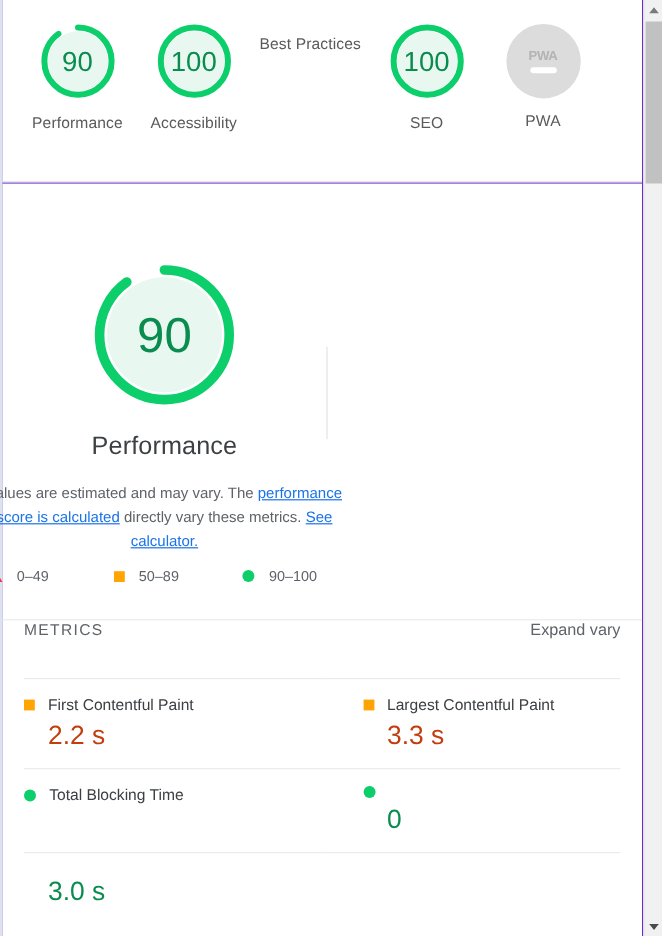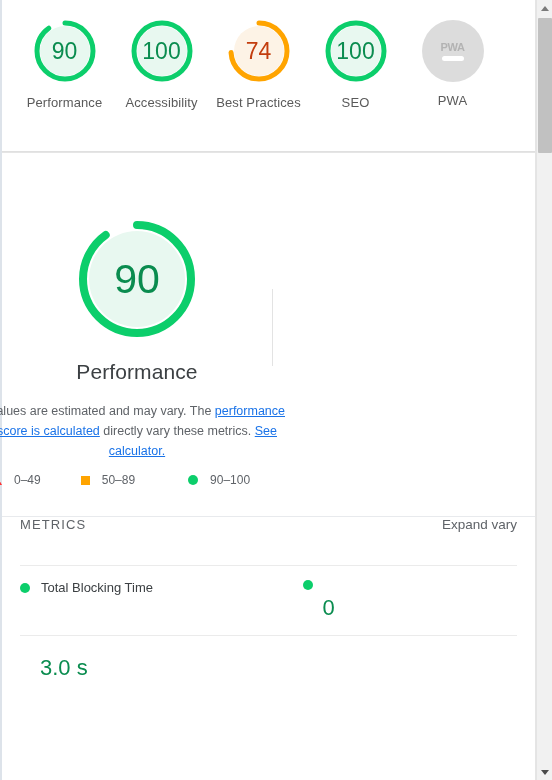--- a/index.html
+++ b/index.html
@@ -5,21 +5,21 @@
   * { box-sizing: border-box; margin: 0; padding: 0; }
   html, body {
     width: 552px; height: 780px;
     font-family: "Liberation Sans", sans-serif;
     background: #ffffff;
     overflow: hidden;
   }
   #root {
     position: relative;
     width: 552px; height: 780px;
-    background: #e5e5e5;
+    background: #6d28d9;
   }
 
   
   .page-edge {
     position: absolute; left: 0; top: 0;
     width: 2px; height: 780px;
     background: #dde3ea;
   }
 
   
@@ -149,21 +149,21 @@
   .legend {
     position: absolute; left: -12px; top: 320px;
     width: 300px;
     display: flex; align-items: center;
   }
   .leg-item {
     display: flex; align-items: center;
     font-size: 12px; color: #5f6368;
   }
   .leg-item.i0 { margin-left: 2px; }
-  .leg-item.i1 { margin-left: 40px; }
+  .leg-item.i1 { margin-left: 54px; }
   .leg-item.i2 { margin-left: 53px; }
   .leg-mark { margin-right: 12px; display: inline-block; }
   .mk-tri {
     width: 0; height: 0;
     border-left: 5px solid transparent;
     border-right: 5px solid transparent;
     border-bottom: 9px solid #f33;
   }
   .mk-sq { width: 9px; height: 9px; background: #ffa400; }
   .mk-ci { width: 10px; height: 10px; border-radius: 50%; background: #0cce6b; }
@@ -235,27 +235,20 @@
           <svg viewBox="0 0 66 66">
             <circle cx="33" cy="33" r="25" fill="#e8f8f0"></circle>
             <circle cx="33" cy="33" r="28" fill="none" stroke="#0cce6b" stroke-width="5" stroke-dasharray="175.9 0" stroke-linecap="round"></circle>
           </svg>
           <div class="val" style="color:#0a8c4f">100</div>
         </div>
         <div class="g-label">Accessibility</div>
       </div>
 
       <div class="gauge-cell">
-        <div class="ring">
-          <svg viewBox="0 0 66 66">
-            <circle cx="33" cy="33" r="25" fill="#fdf3e6"></circle>
-            <circle cx="33" cy="33" r="28" fill="none" stroke="#ffa400" stroke-width="5" stroke-dasharray="130.2 175.9" stroke-linecap="round"></circle>
-          </svg>
-          <div class="val" style="color:#c33d0e">74</div>
-        </div>
         <div class="g-label">Best
 Practices</div>
       </div>
 
       <div class="gauge-cell">
         <div class="ring">
           <svg viewBox="0 0 66 66">
             <circle cx="33" cy="33" r="25" fill="#e8f8f0"></circle>
             <circle cx="33" cy="33" r="28" fill="none" stroke="#0cce6b" stroke-width="5" stroke-dasharray="175.9 0" stroke-linecap="round"></circle>
           </svg>
@@ -309,21 +302,35 @@
     </div>
 
     <div class="metrics">
       <div class="metrics-head">
         <div class="metrics-title">METRICS</div>
         <div class="expand-view">Expand vary</div>
       </div>
 
       <div class="metrics-grid">
 
-
+        <div class="m-cell">
+          <div class="m-top">
+            <span class="m-bullet bl-sq"></span>
+            <span class="m-name">First Contentful Paint</span>
+          </div>
+          <div class="m-value v-orange">2.2 s</div>
+        </div>
+
+        <div class="m-cell right">
+          <div class="m-top">
+            <span class="m-bullet bl-sq"></span>
+            <span class="m-name">Largest Contentful Paint</span>
+          </div>
+          <div class="m-value v-orange">3.3 s</div>
+        </div>
 
         <div class="m-cell">
           <div class="m-top">
             <span class="m-bullet bl-ci"></span>
             <span class="m-name">Total Blocking Time</span>
           </div>
         </div>
 
         <div class="m-cell right">
           <div class="m-top">

